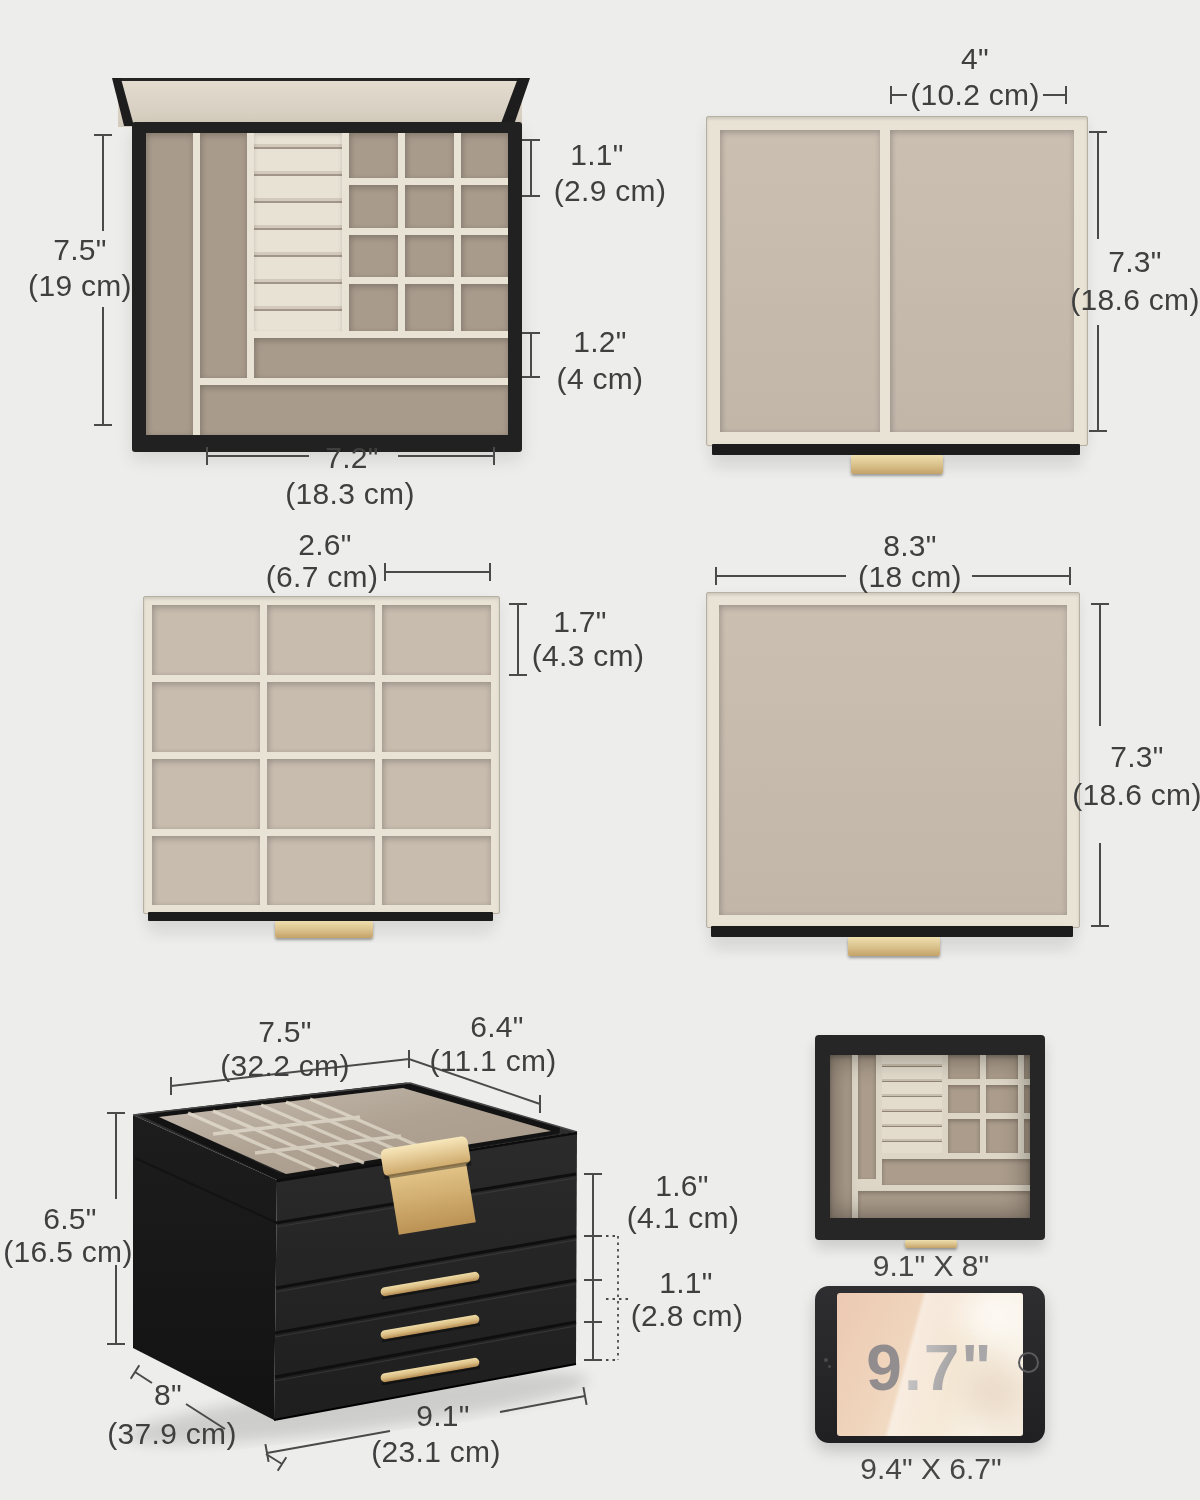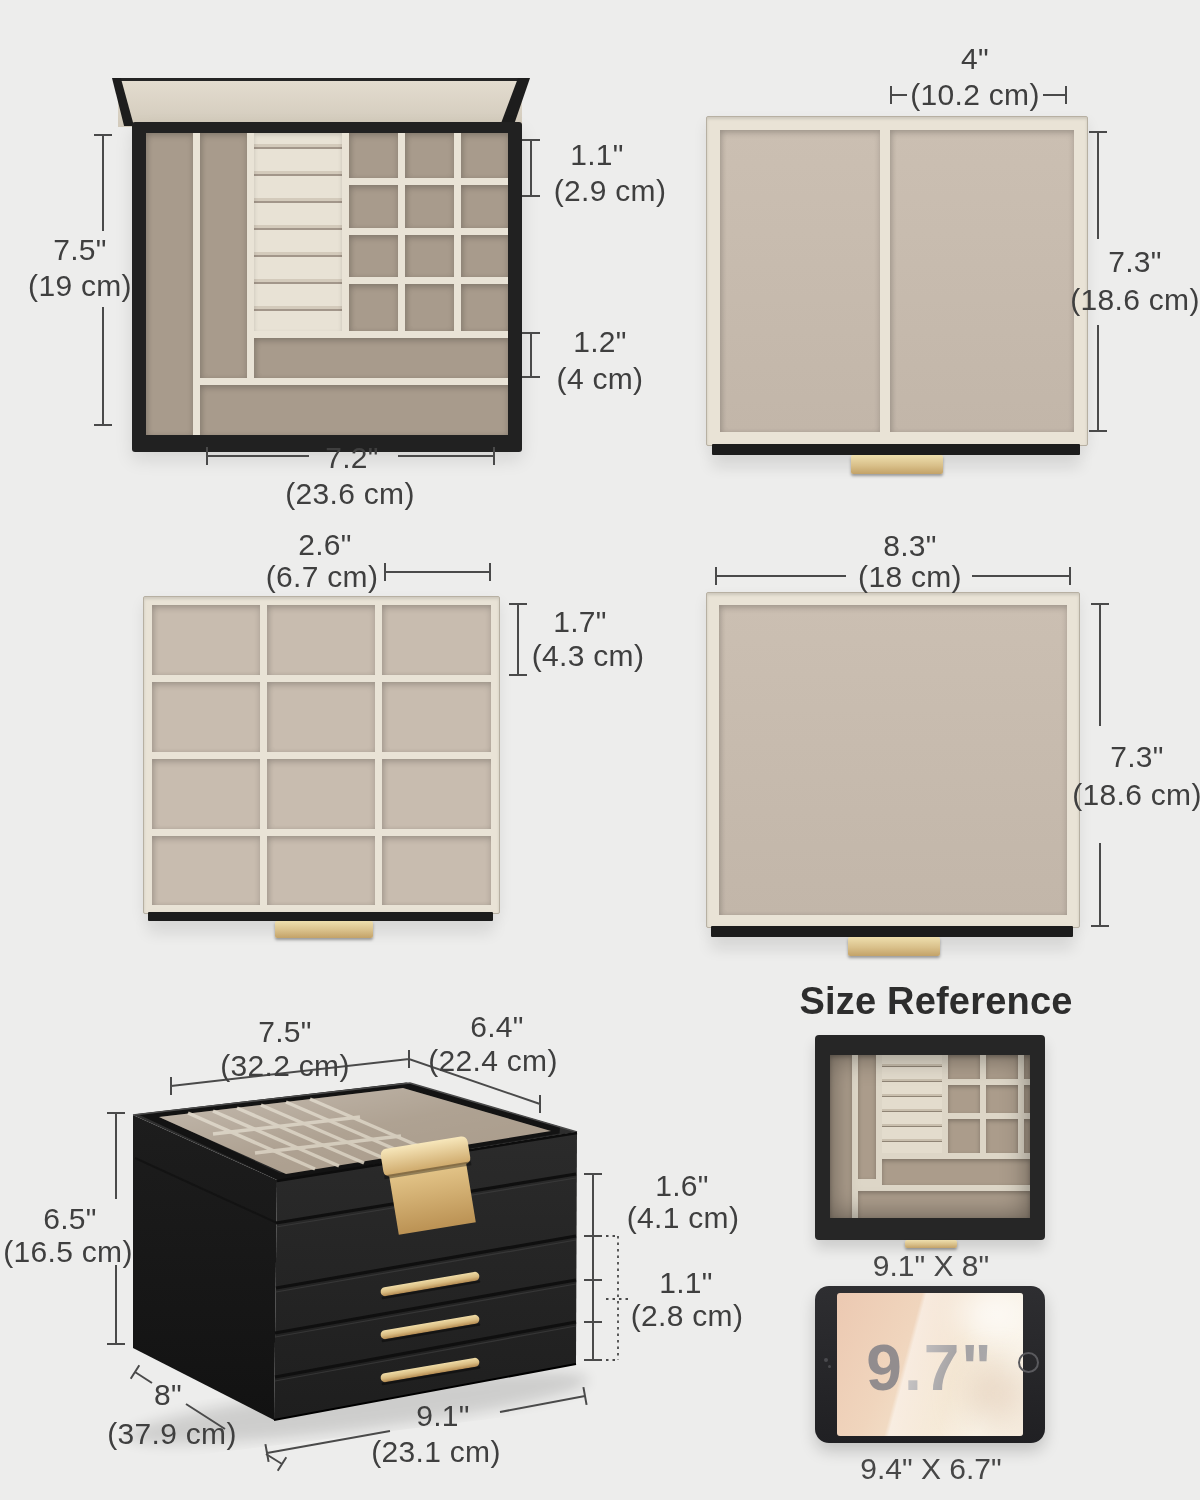--- a/index.html
+++ b/index.html
@@ -279,49 +279,48 @@
 
   <div class="labels">
 
     <div class="dim" style="left:80px;top:250px;">7.5"</div>
     <div class="dim" style="left:80px;top:286px;">(19 cm)</div>
     <div class="dim" style="left:597px;top:155px;">1.1"</div>
     <div class="dim" style="left:610px;top:191px;text-align:center;">(2.9 cm)</div>
     <div class="dim" style="left:600px;top:342px;">1.2"</div>
     <div class="dim" style="left:600px;top:379px;">(4 cm)</div>
     <div class="dim" style="left:352px;top:458px;">7.2"</div>
-    <div class="dim" style="left:350px;top:494px;">(23.6 cm)</div>
+    <div class="dim" style="left:350px;top:494px;">(18.3 cm)</div>
 
     <div class="dim" style="left:975px;top:59px;">4"</div>
     <div class="dim" style="left:975px;top:95px;">(10.2 cm)</div>
     <div class="dim" style="left:1135px;top:262px;">7.3"</div>
     <div class="dim" style="left:1135px;top:300px;">(18.6 cm)</div>
 
     <div class="dim" style="left:325px;top:545px;">2.6"</div>
     <div class="dim" style="left:322px;top:577px;">(6.7 cm)</div>
     <div class="dim" style="left:580px;top:622px;">1.7"</div>
     <div class="dim" style="left:588px;top:656px;">(4.3 cm)</div>
 
     <div class="dim" style="left:910px;top:546px;">8.3"</div>
     <div class="dim" style="left:910px;top:577px;">(18 cm)</div>
     <div class="dim" style="left:1137px;top:757px;">7.3"</div>
     <div class="dim" style="left:1137px;top:795px;">(18.6 cm)</div>
 
     <div class="dim" style="left:285px;top:1032px;">7.5"</div>
     <div class="dim" style="left:285px;top:1066px;">(32.2 cm)</div>
     <div class="dim" style="left:497px;top:1027px;">6.4"</div>
-    <div class="dim" style="left:493px;top:1061px;">(22.4 cm)</div>
+    <div class="dim" style="left:493px;top:1061px;">(11.1 cm)</div>
     <div class="dim" style="left:70px;top:1219px;">6.5"</div>
     <div class="dim" style="left:68px;top:1252px;">(16.5 cm)</div>
     <div class="dim" style="left:682px;top:1186px;">1.6"</div>
     <div class="dim" style="left:683px;top:1218px;">(4.1 cm)</div>
     <div class="dim" style="left:686px;top:1283px;">1.1"</div>
     <div class="dim" style="left:687px;top:1316px;">(2.8 cm)</div>
     <div class="dim" style="left:168px;top:1395px;">8"</div>
     <div class="dim" style="left:172px;top:1434px;">(37.9 cm)</div>
     <div class="dim" style="left:443px;top:1416px;">9.1"</div>
     <div class="dim" style="left:436px;top:1452px;">(23.1 cm)</div>
 
-    <div class="title" style="left:936px;top:1001px;">Size Reference</div>
     <div class="footprint" style="left:931px;top:1266px;">9.1" X 8"</div>
     <div class="footprint" style="left:931px;top:1469px;">9.4" X 6.7"</div>
   </div>
 </div>
 
 </body></html>

